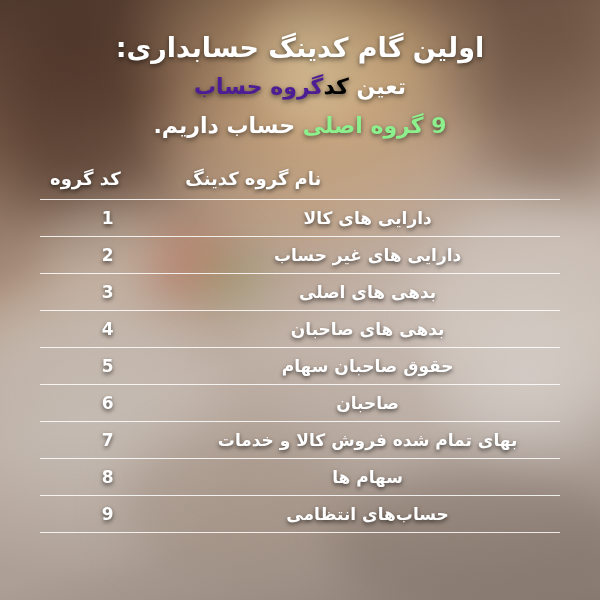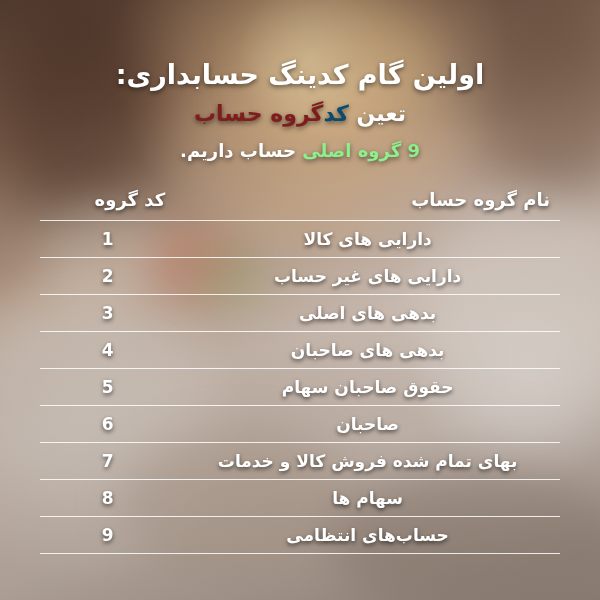--- a/index.html
+++ b/index.html
@@ -60,23 +60,22 @@
     background: linear-gradient(180deg, rgba(30,18,10,0.30) 0%, rgba(30,18,10,0.12) 22%, rgba(40,28,20,0.10) 55%, rgba(35,25,18,0.18) 100%);
   }
 
   
   .content {
     position: absolute;
     inset: 0;
     display: flex;
     flex-direction: column;
     align-items: center;
-    padding-top: 10px;
+    padding-top: 30px;
     box-sizing: border-box;
-    margin-top: 47px;
   }
 
   .headline {
     color: #ffffff;
     font-size: 27px;
     font-weight: bold;
     line-height: 1.35;
     text-align: center;
     text-shadow: 0 2px 5px rgba(0,0,0,0.55);
     letter-spacing: -0.3px;
@@ -84,26 +83,26 @@
 
   .subline {
     margin-top: 6px;
     font-size: 22px;
     font-weight: bold;
     line-height: 1.4;
     text-align: center;
     text-shadow: 0 2px 5px rgba(0,0,0,0.55);
     color: #ffffff;
   }
-  .accent-pink { color: #0c4a6e; }
-  .accent-blue { color: #7f1d1d; }
+  .accent-pink { color: #000000; }
+  .accent-blue { color: #4c1d95; }
 
   .thirdline {
     margin-top: 8px;
-    font-size: 18px;
+    font-size: 22px;
     font-weight: bold;
     line-height: 1.4;
     text-align: center;
     text-shadow: 0 2px 5px rgba(0,0,0,0.55);
     color: #ffffff;
   }
   .accent-green { color: #8cf08c; }
 
   
   .table-wrap {
@@ -113,21 +112,21 @@
   table.codes {
     width: 100%;
     border-collapse: collapse;
     color: #ffffff;
     text-shadow: 0 2px 4px rgba(0,0,0,0.6);
   }
   table.codes th {
     font-size: 18px;
     font-weight: bold;
     padding: 6px 10px 10px 10px;
-    text-align: right;
+    text-align: left;
   }
   table.codes td {
     font-size: 17px;
     font-weight: bold;
     padding: 8px 12px;
     border-top: 1px solid rgba(255,255,255,0.85);
     text-align: center;
     white-space: nowrap;
   }
   table.codes tr:last-child td {
@@ -166,21 +165,21 @@
     </div>
 
     <div class="thirdline">
       <span class="accent-green">9</span><span class="accent-green"> گروه اصلی </span><span>حساب داریم.</span>
     </div>
 
     <div class="table-wrap">
       <table class="codes">
         <thead>
           <tr>
-            <th class="col-name">نام گروه حساب</th>
+            <th class="col-name">نام گروه کدینگ</th>
             <th class="col-code">کد گروه</th>
           </tr>
         </thead>
         <tbody id="table-body">
             <tr>
               <td class="col-name">دارایی های کالا</td>
               <td class="col-code">1</td>
             </tr>
             <tr>
               <td class="col-name">دارایی های غیر حساب</td>

